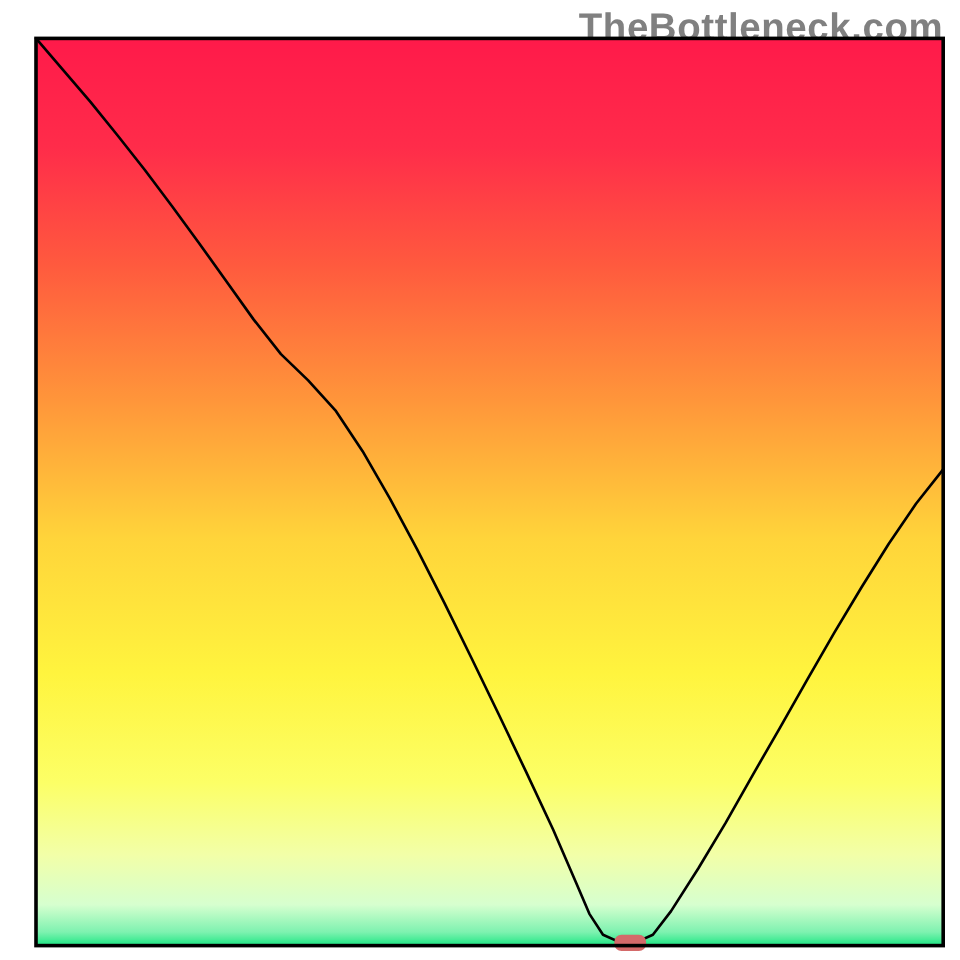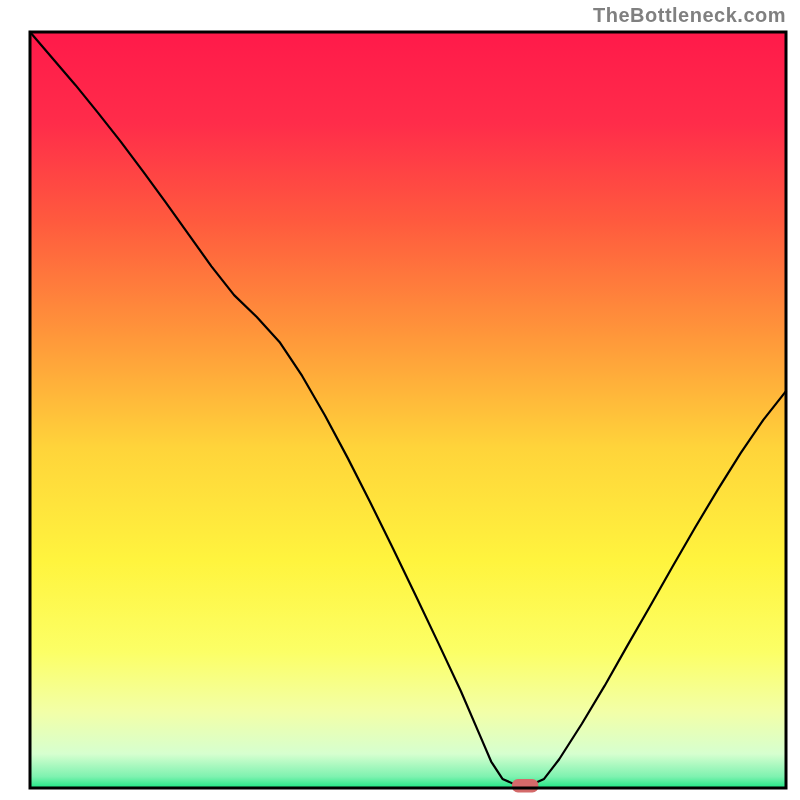--- a/index.html
+++ b/index.html
@@ -12,21 +12,21 @@
   }
   .container {
     position: relative;
     width: 800px;
     height: 800px;
   }
   .watermark {
     position: absolute;
     top: 4px;
     right: 14px;
-    font-size: 20px;
+    font-size: 32px;
     font-weight: bold;
     font-family: Arial, sans-serif;
     color: #808080;
     letter-spacing: 0.5px;
   }
   svg.plot {
     position: absolute;
     top: 0;
     left: 0;
   }

